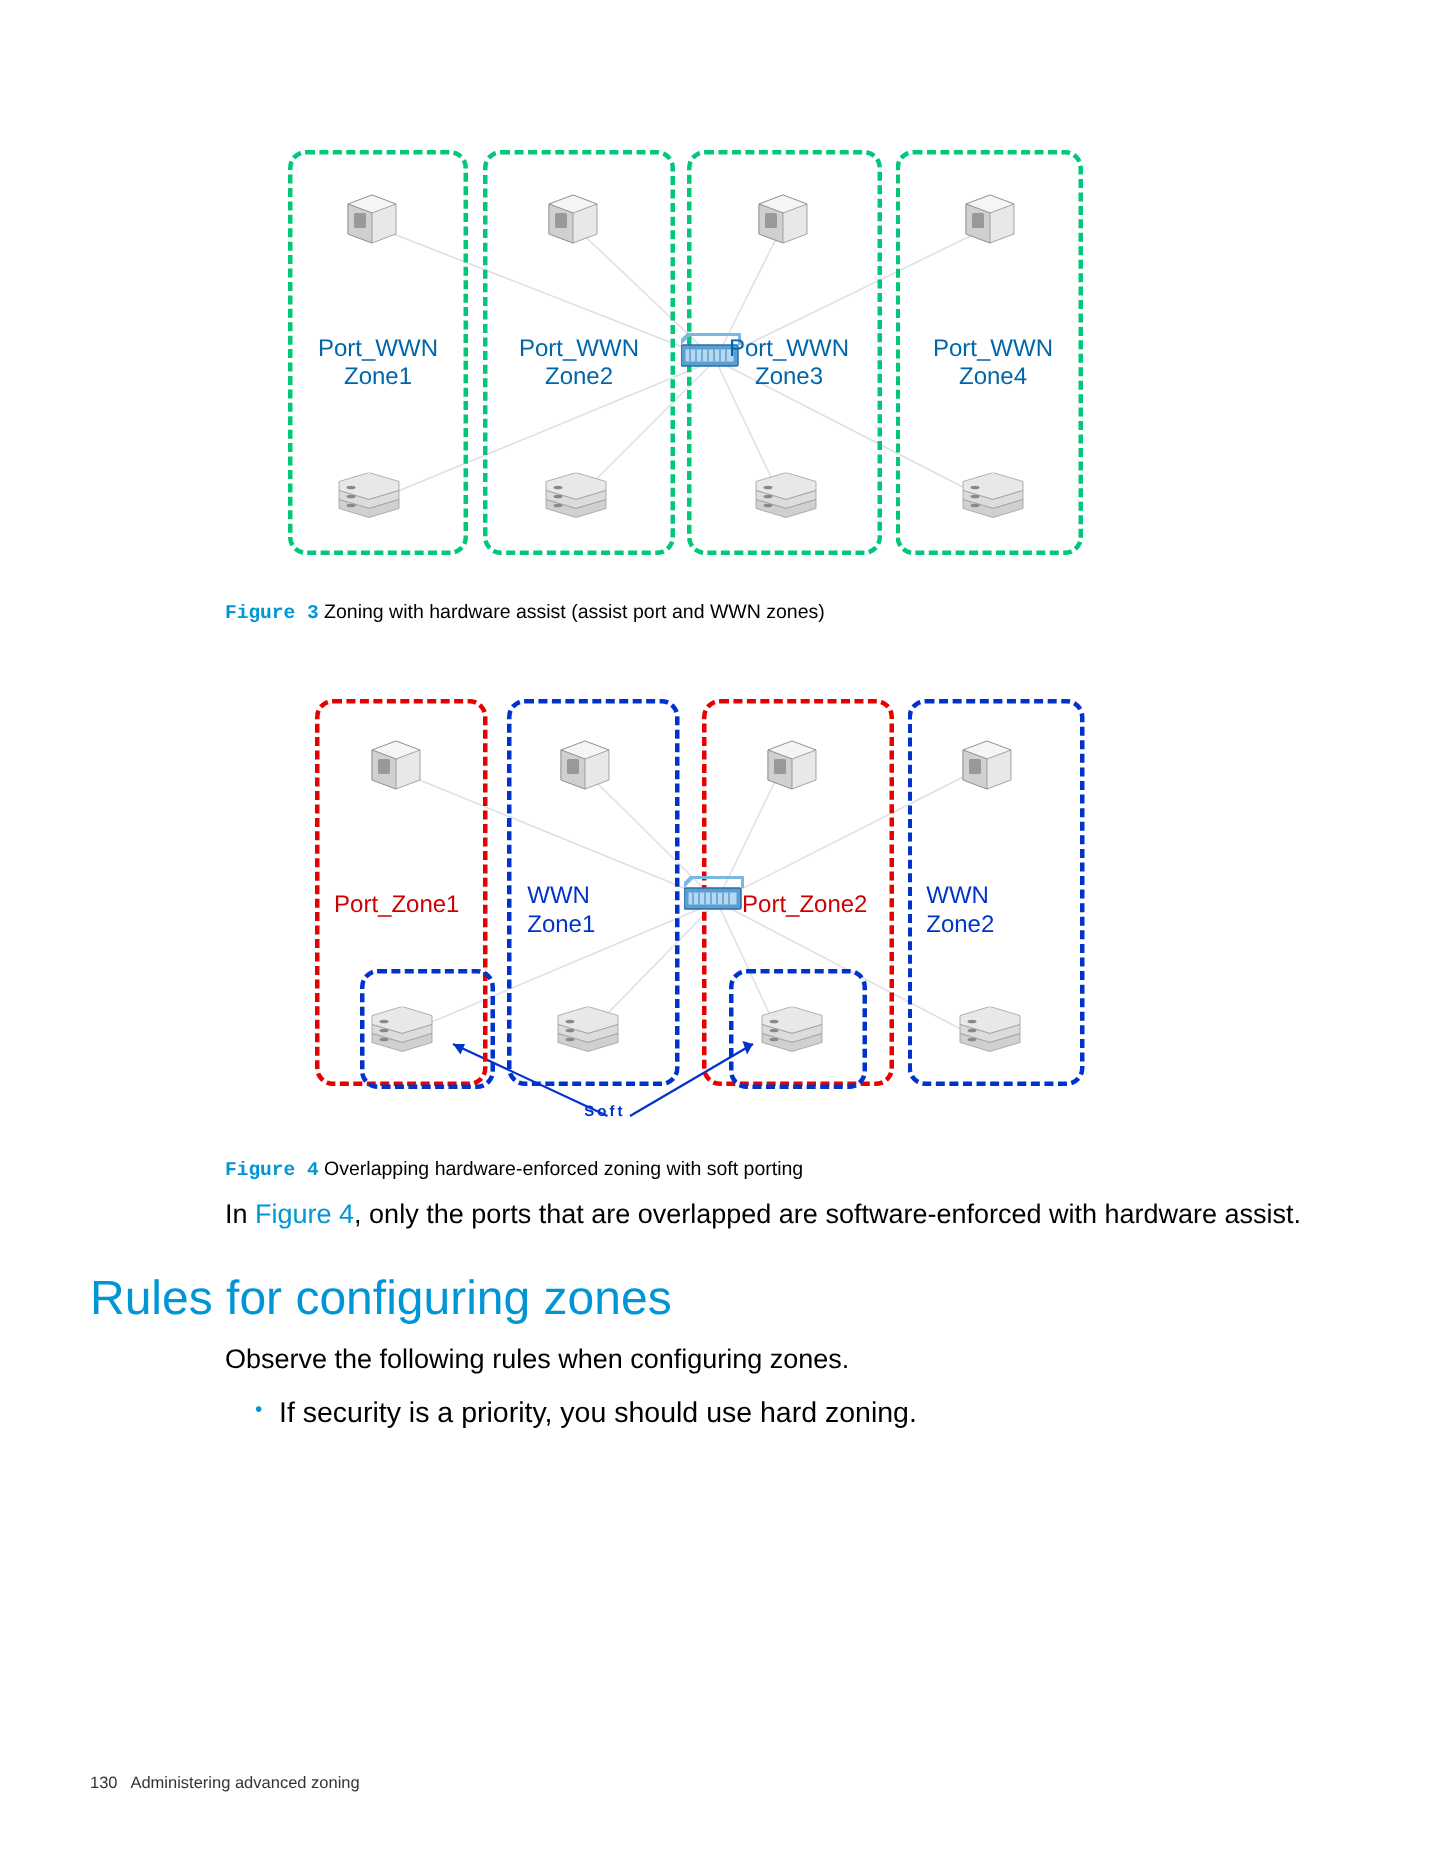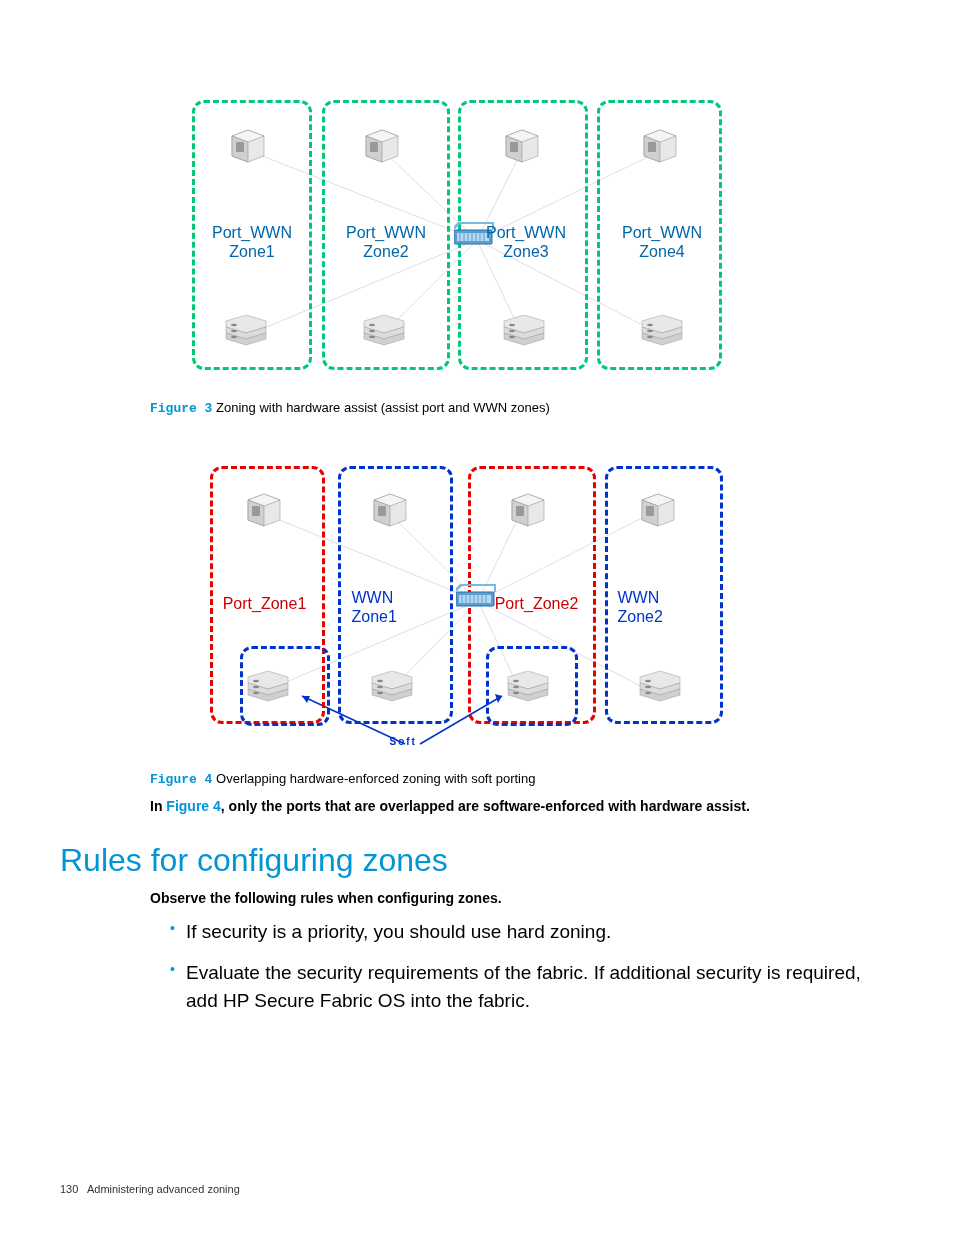--- a/index.html
+++ b/index.html
@@ -36,24 +36,23 @@
     text-align: center;
     line-height: 1.2;
   }
   .caption {
     text-align: left;
     font-size: 13px;
     margin: 20px 0 10px 90px;
   }
   .fig-label { color: #0096d6; font-weight: bold; font-family: Liberation Mono, monospace; }
   .body-text {
-    font-size: 14px;
+    font-size: 18px;
     margin: 10px 0 10px 90px;
     line-height: 1.4;
-    font-weight: bold;
   }
   .link { color: #0096d6; }
   h2.section {
     color: #0096d6;
     font-weight: normal;
     font-size: 32px;
     margin: 25px 0 10px 0;
   }
   ul.rules {
     list-style: none;
@@ -259,19 +258,18 @@
 <p class="body-text">
   <span>In </span><span class="link">Figure 4</span><span>, only the ports that are overlapped are software-enforced with hardware assist.</span>
 </p>
 
 <h2 class="section">Rules for configuring zones</h2>
 
 <p class="body-text" style="margin-left:90px">Observe the following rules when configuring zones.</p>
 
 <ul class="rules">
   <li>If security is a priority, you should use hard zoning.</li>
-  <li>Evaluate the security requirements of the fabric. If additional security is required, add HP Secure Fabric OS into the fabric.</li>
 </ul>
 
 <div class="footer">
   <span>130</span>&nbsp;&nbsp;
   <span>Administering advanced zoning</span>
 </div>
 
 </body></html>

